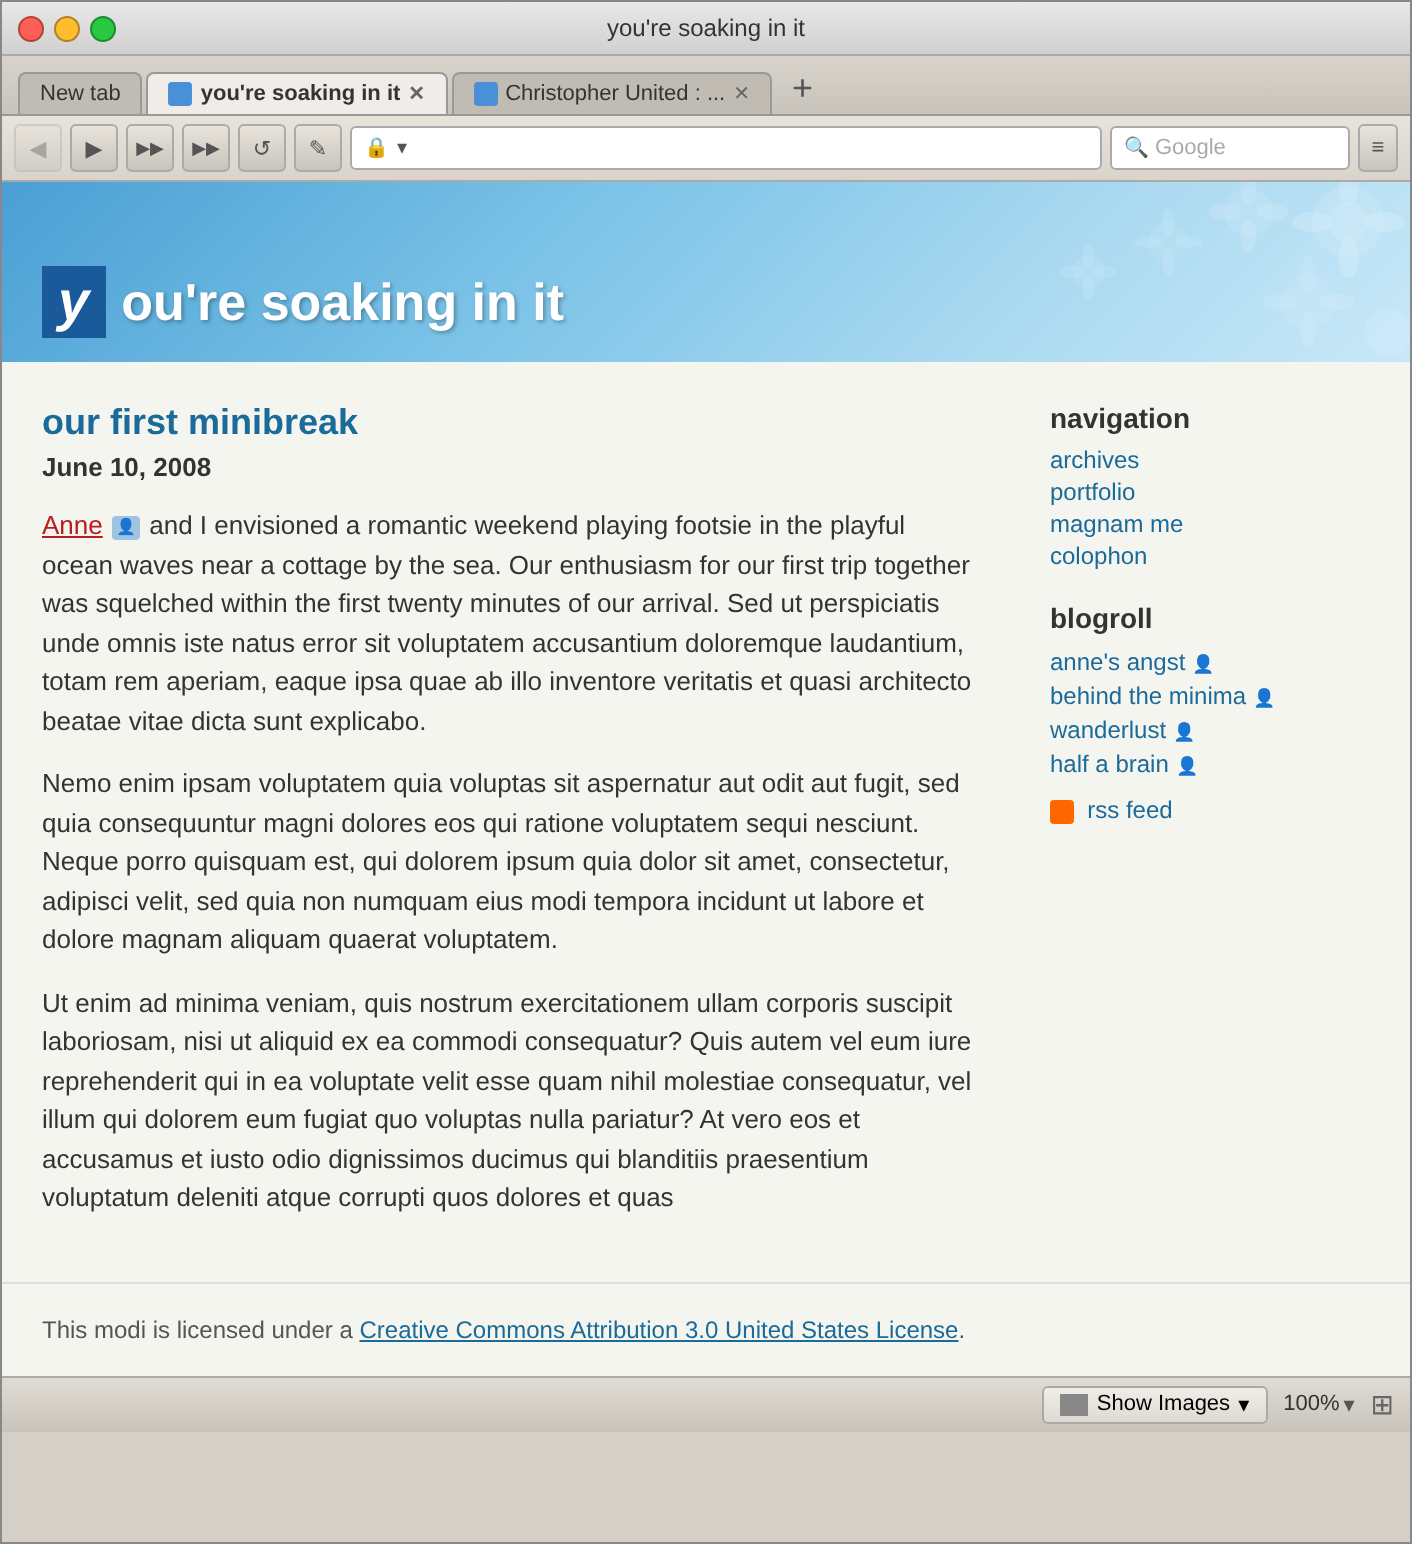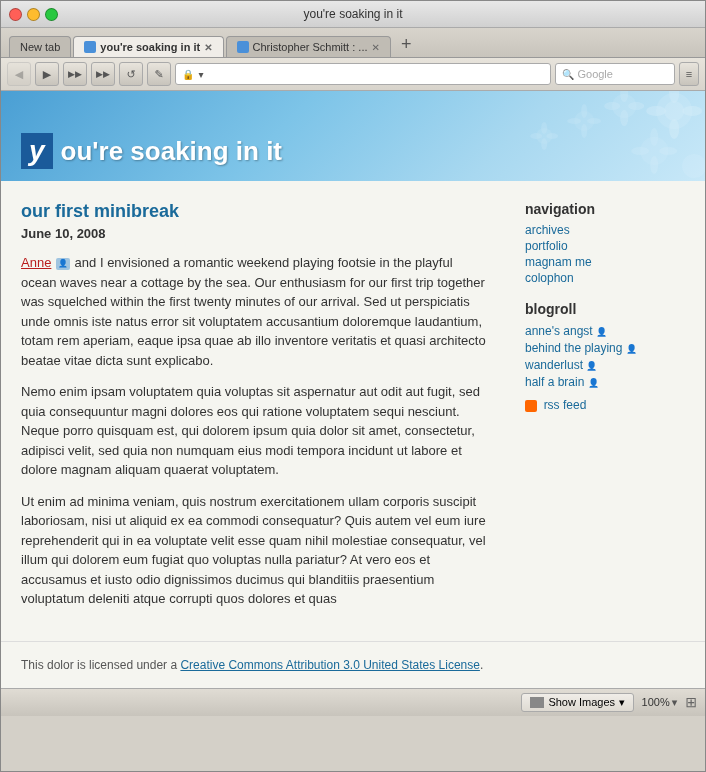--- a/index.html
+++ b/index.html
@@ -306,21 +306,21 @@
     <div class="tab">
       <span>New tab</span>
     </div>
     <div class="tab active">
       <span class="tab-favicon"></span>
       <span>you're soaking in it</span>
       <span class="tab-close">✕</span>
     </div>
     <div class="tab">
       <span class="tab-favicon"></span>
-      <span>Christopher Schmitt : ...</span>
+      <span>Christopher United : ...</span>
       <span class="tab-close">✕</span>
     </div>
     <div class="tab-new">+</div>
   </div>
 
   <div class="nav-bar">
     <div class="nav-btn disabled">◀</div>
     <div class="nav-btn">▶</div>
     <div class="nav-btn" style="font-size:9px;">▶▶</div>
     <div class="nav-btn" style="font-size:9px;">▶▶</div>
@@ -412,42 +412,42 @@
           <a href="#" class="sidebar-link">magnam me</a>
           <a href="#" class="sidebar-link">colophon</a>
         </div>
         <div class="sidebar-section">
           <div class="sidebar-section-title">blogroll</div>
           <div style="margin-bottom:2px;">
             <a href="#" class="sidebar-link" style="display:inline;">anne's angst</a>
             <span style="font-size:9px;">👤</span>
           </div>
           <div style="margin-bottom:2px;">
-            <a href="#" class="sidebar-link" style="display:inline;">behind the playing</a>
+            <a href="#" class="sidebar-link" style="display:inline;">behind the minima</a>
             <span style="font-size:9px;">👤</span>
           </div>
           <div style="margin-bottom:2px;">
             <a href="#" class="sidebar-link" style="display:inline;">wanderlust</a>
             <span style="font-size:9px;">👤</span>
           </div>
           <div style="margin-bottom:8px;">
             <a href="#" class="sidebar-link" style="display:inline;">half a brain</a>
             <span style="font-size:9px;">👤</span>
           </div>
           <div>
             <span class="rss-icon"></span>
             <a href="#" class="sidebar-link" style="display:inline;">rss feed</a>
           </div>
         </div>
       </div>
 
     </div>
 
     <div class="page-footer">
-      <span>This dolor is licensed under a </span><a href="#">Creative Commons Attribution 3.0 United States License</a><span>.</span>
+      <span>This modi is licensed under a </span><a href="#">Creative Commons Attribution 3.0 United States License</a><span>.</span>
     </div>
 
   </div>
 
   <div class="bottom-bar">
     <button class="show-images-btn">
       <span class="show-images-icon"></span>
       <span>Show Images</span>
       <span>▾</span>
     </button>

